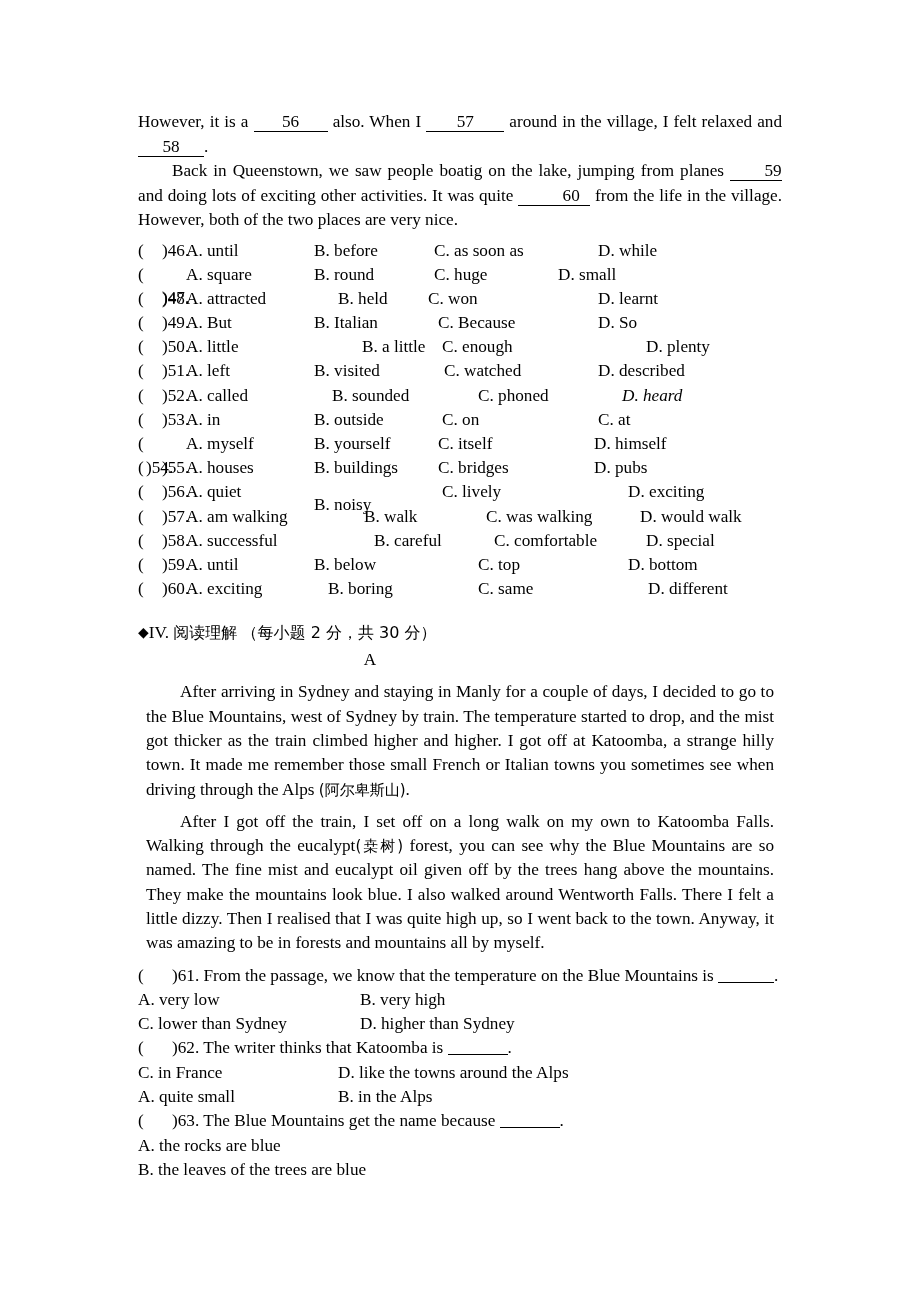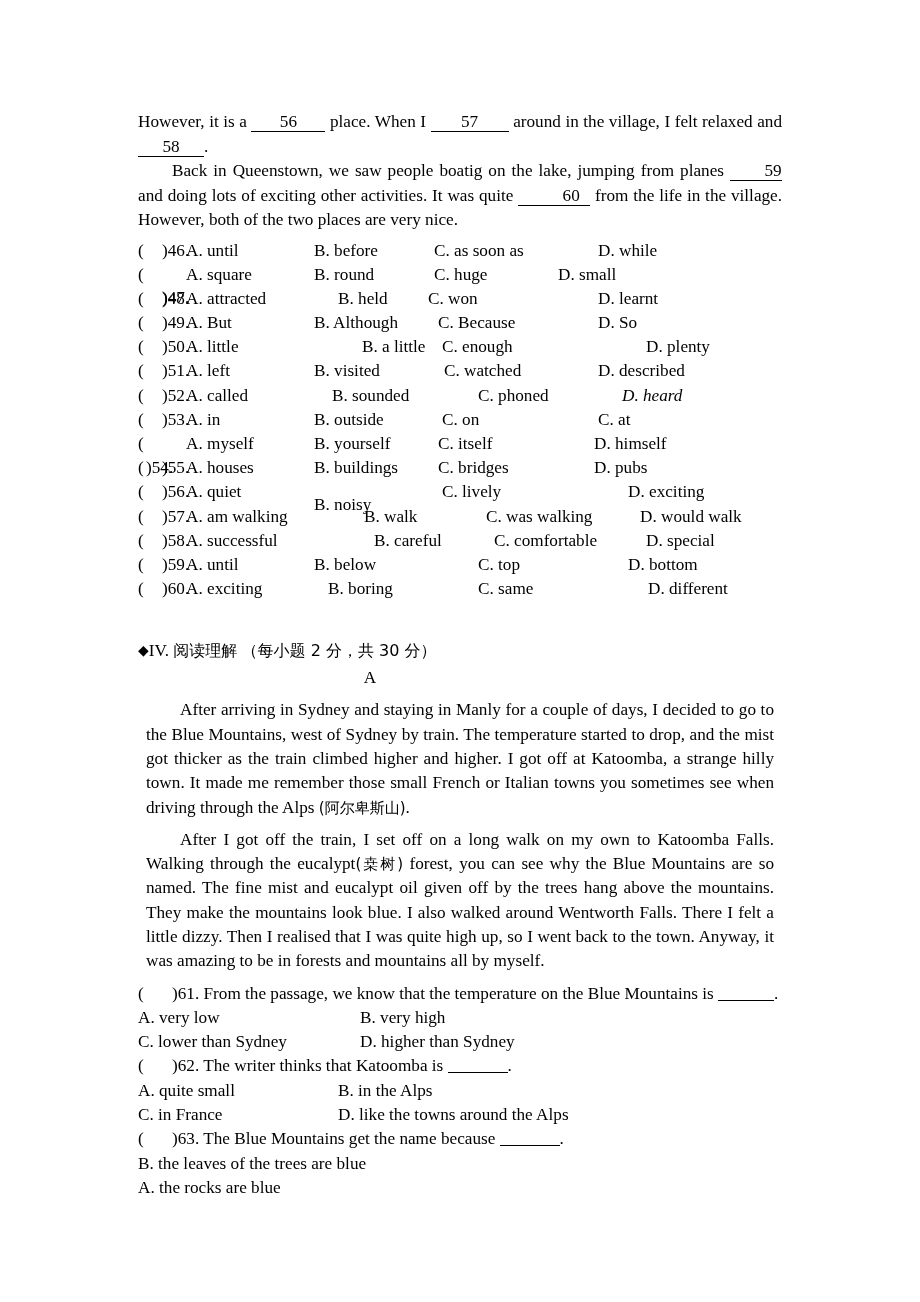--- a/index.html
+++ b/index.html
@@ -68,21 +68,21 @@
   .crow span { position: absolute; top: 0; }
   .c-paren { left: 0; }
   .c-num   { left: 24px; }
   .c-a     { }
   .c-b     { }
   .c-c     { }
   .c-d     { }
 
   
   .section-head {
-    margin-top: 37px;
+    margin-top: 19px;
     font-size: 17.2px;
     line-height: 26px;
     font-family: "Liberation Serif", "DejaVu Serif", serif;
     white-space: nowrap;
   }
   .diamond {
     font-size: 14px;
     vertical-align: 1px;
   }
   .sec-cn { font-family: "DejaVu Sans", sans-serif; font-size: 16px; }
@@ -135,21 +135,21 @@
   .opt-r { left: 222px; }
   .opt-r2 { left: 200px; }
 </style>
 </head>
 <body>
 
 <div class="page">
   <div class="content">
 
     <div>
-      <p class="para"><span>However, it is a</span> <span class="blank w1">56</span> <span>place. When I</span> <span class="blank w2">57</span> <span>around in the village, I felt relaxed and</span> <span class="blank w3">58</span><span>.</span></p>
+      <p class="para"><span>However, it is a</span> <span class="blank w1">56</span> <span>also. When I</span> <span class="blank w2">57</span> <span>around in the village, I felt relaxed and</span> <span class="blank w3">58</span><span>.</span></p>
 
       <p class="para indent"><span>Back in Queenstown, we saw people boatig on the lake, jumping from planes</span> <span class="blank w4">59</span><span>and doing lots of exciting other activities. It was quite</span> <span class="blank w5">60</span> <span>from the life in the village. However, both of the two places are very nice.</span></p>
     </div>
 
     <div class="choices" id="choices-list">
         <div class="crow">
           <span class="c-paren" style="left: 0px;">(</span>
           <span class="c-num" style="left: 24px;">)46.</span>
           <span class="c-a" style="left: 48px;">A. until</span>
           <span class="c-b" style="left: 176px;">B. before</span>
@@ -169,21 +169,21 @@
           <span class="c-num" style="left: 24px;">)48.</span>
           <span class="c-a" style="left: 48px;">A. attracted</span>
           <span class="c-b" style="left: 200px;">B. held</span>
           <span class="c-c" style="left: 290px;">C. won</span>
           <span class="c-d" style="left: 460px;">D. learnt</span>
         </div>
         <div class="crow">
           <span class="c-paren" style="left: 0px;">(</span>
           <span class="c-num" style="left: 24px;">)49.</span>
           <span class="c-a" style="left: 48px;">A. But</span>
-          <span class="c-b" style="left: 176px;">B. Although</span>
+          <span class="c-b" style="left: 176px;">B. Italian</span>
           <span class="c-c" style="left: 300px;">C. Because</span>
           <span class="c-d" style="left: 460px;">D. So</span>
         </div>
         <div class="crow">
           <span class="c-paren" style="left: 0px;">(</span>
           <span class="c-num" style="left: 24px;">)50.</span>
           <span class="c-a" style="left: 48px;">A. little</span>
           <span class="c-b" style="left: 176px; margin-left: 48px;">B. a little</span>
           <span class="c-c" style="left: 304px;">C. enough</span>
           <span class="c-d" style="left: 460px; margin-left: 48px;">D. plenty</span>
@@ -283,30 +283,30 @@
         <div class="optrow">
           <span class="opt-l">A. very low</span>
           <span class="opt-r">B. very high</span>
         </div>
         <div class="optrow">
           <span class="opt-l">C. lower than Sydney</span>
           <span class="opt-r">D. higher than Sydney</span>
         </div>
         <div class="qline"><span class="qpar">(</span><span>)62. </span><span>The writer thinks that Katoomba is </span><span class="ul"></span><span>.</span></div>
         <div class="optrow">
+          <span class="opt-l">C. in France</span>
+          <span class="opt-r2">D. like the towns around the Alps</span>
+        </div>
+        <div class="optrow">
           <span class="opt-l">A. quite small</span>
           <span class="opt-r2">B. in the Alps</span>
         </div>
-        <div class="optrow">
-          <span class="opt-l">C. in France</span>
-          <span class="opt-r2">D. like the towns around the Alps</span>
-        </div>
         <div class="qline"><span class="qpar">(</span><span>)63. </span><span>The Blue Mountains get the name because </span><span class="ul"></span><span>.</span></div>
         <div class="optrow">
+          <span class="opt-l">A. the rocks are blue</span>
+        </div>
+        <div class="optrow">
           <span class="opt-l">B. the leaves of the trees are blue</span>
-        </div>
-        <div class="optrow">
-          <span class="opt-l">A. the rocks are blue</span>
         </div>
       </div>
 
   </div>
 </div>
 
 </body></html>

